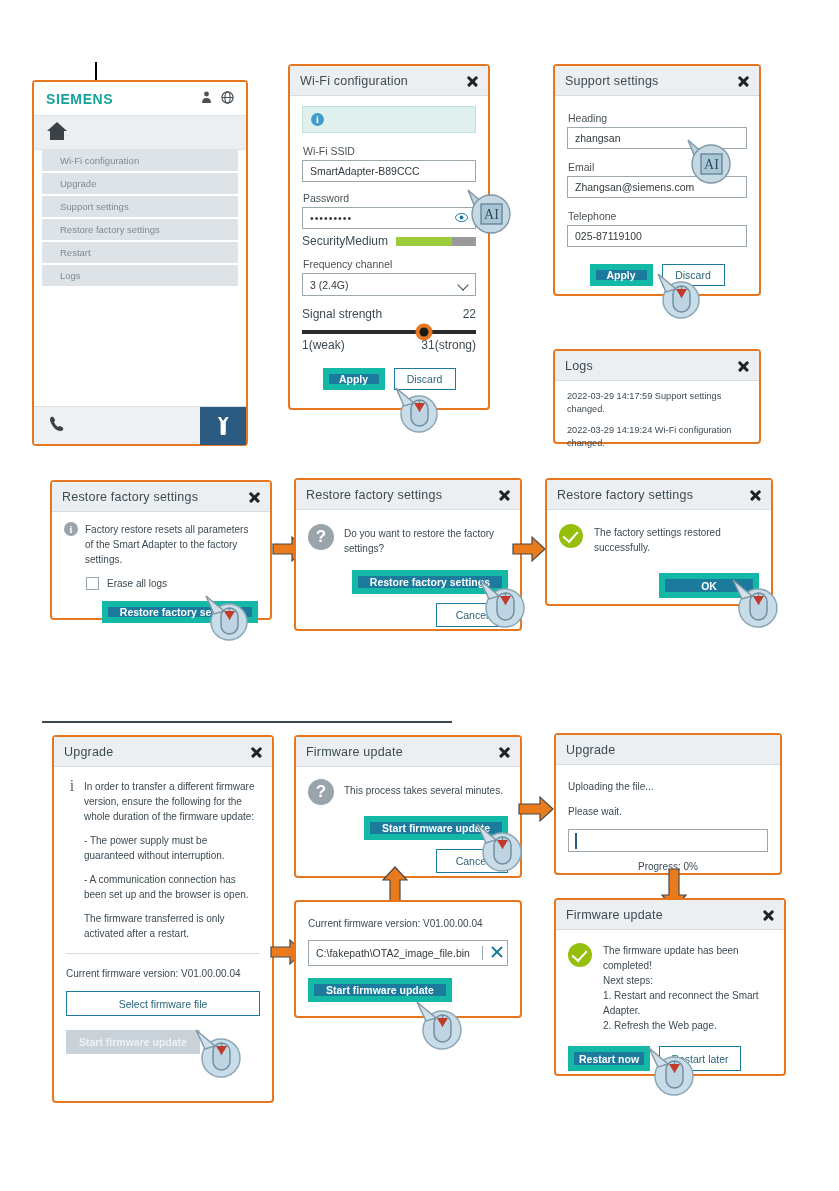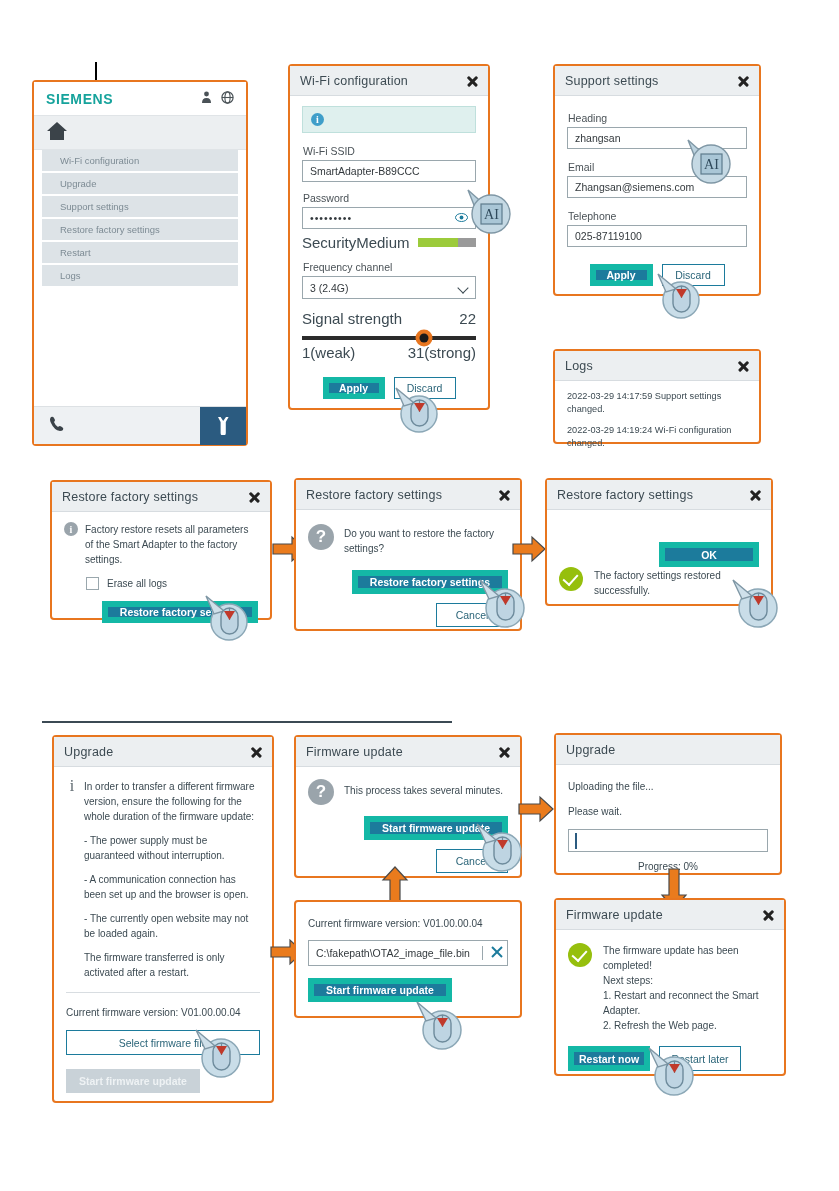--- a/index.html
+++ b/index.html
@@ -153,21 +153,21 @@
     border:1px solid #9aa7ad; height:23px; display:flex; align-items:center;
     padding:0 7px; font-size:10.5px; position:relative; color:#33393d;
   }
   .caret { position:absolute; right:8px; top:7px; width:8px; height:8px;
     border:solid #3c4a52; border-width:0 1.6px 1.6px 0; transform:rotate(45deg); }
   .progbox { border:1px solid #9aa7ad; height:23px; position:relative; background:#fff; }
   .progbox .caret-bar { position:absolute; left:6px; top:3px; width:1.6px; height:16px; background:#2b5b80; }
   .row-btn { display:flex; gap:9px; }
   .log-line { font-size:9.2px; line-height:1.45; color:#3c4a52; margin-bottom:7px; }
   .body-txt { font-size:10px; line-height:1.5; color:#3c4a52; }
-  .small-txt { font-size:15px; color:#3c4a52; }
+  .small-txt { font-size:12px; color:#3c4a52; }
 </style>
 </head>
 <body>
 
 <div class="stage">
 
   <div class="leader-line" style="left:95px; top:62px; width:1.6px; height:72px;"></div>
   <div class="leader-line" style="left:52px; top:133px; width:44px; height:1.6px;"></div>
 
   <div class="panel" id="device-panel">
@@ -416,26 +416,26 @@
       <path d="M1 9 L20 9 L20 2 L33 14 L20 26 L20 19 L1 19 Z" fill="#ea7b1d" stroke="#4a4a4a" stroke-width="1.2"></path>
     </svg>
   </div>
 
   <div class="panel" style="left:545px; top:478px; width:228px; height:128px;">
     <div class="dlg-head">
       <span class="dlg-title">Restore factory settings</span>
       <span class="close-x"></span>
     </div>
     <div class="dlg-body" style="padding-top:14px;">
-      <div style="display:flex; justify-content:flex-end; margin-top:18px;">
-        <span class="btn btn-primary" style="width:100px; height:25px;">OK</span>
-      </div>
       <div style="display:flex; gap:11px;">
         <span class="ico-check"></span>
         <span class="body-txt" style="padding-top:1px;">The factory settings restored successfully.</span>
+      </div>
+      <div style="display:flex; justify-content:flex-end; margin-top:18px;">
+        <span class="btn btn-primary" style="width:100px; height:25px;">OK</span>
       </div>
     </div>
   </div>
 
   <div class="mouse-cue" style="left:729px; top:578px;">
     <svg width="56" height="56" viewBox="0 0 56 56">
       <circle cx="29" cy="30" r="19" fill="#c9dde8" stroke="#8ba7b6" stroke-width="1.5"></circle>
       <path d="M4 2 L23 18 L13 21 Z" fill="#cfe0ea" stroke="#7f97a5" stroke-width="1.4"></path>
       <rect x="21" y="15" width="17" height="27" rx="8.5" fill="#bed4e2" stroke="#6e8b9c" stroke-width="1.4"></rect>
       <line x1="29.5" y1="15" x2="29.5" y2="27" stroke="#6e8b9c" stroke-width="1.2"></line>
@@ -450,21 +450,20 @@
       <span class="dlg-title">Upgrade</span>
       <span class="close-x"></span>
     </div>
     <div class="dlg-body" style="padding-top:12px;">
       <div style="display:flex; gap:6px;">
         <span class="ico-i-thin">i</span>
         <span class="body-txt">In order to transfer a different firmware version, ensure the following for the whole duration of the firmware update:</span>
       </div>
       <div class="body-txt" style="margin:9px 0 0 18px;">- The power supply must be guaranteed without interruption.</div>
       <div class="body-txt" style="margin:9px 0 0 18px;">- A communication connection has been set up and the browser is open.</div>
-      <div class="body-txt" style="margin:9px 0 0 18px;">- The currently open website may not be loaded again.</div>
       <div class="body-txt" style="margin:9px 0 0 18px;">The firmware transferred is only activated after a restart.</div>
       <div style="border-top:1px solid #d8dde1; margin:12px 0 0 0;"></div>
       <div class="body-txt" style="margin-top:12px;">Current firmware version: V01.00.00.04</div>
       <div class="btn btn-ghost" style="width:100%; margin-top:10px; height:25px; font-weight:normal;">Select firmware file</div>
       <div class="btn btn-disabled" style="margin-top:14px; height:24px;">Start firmware update</div>
     </div>
   </div>
 
   <div class="mouse-cue" style="left:192px; top:1028px;">
     <svg width="56" height="56" viewBox="0 0 56 56">

